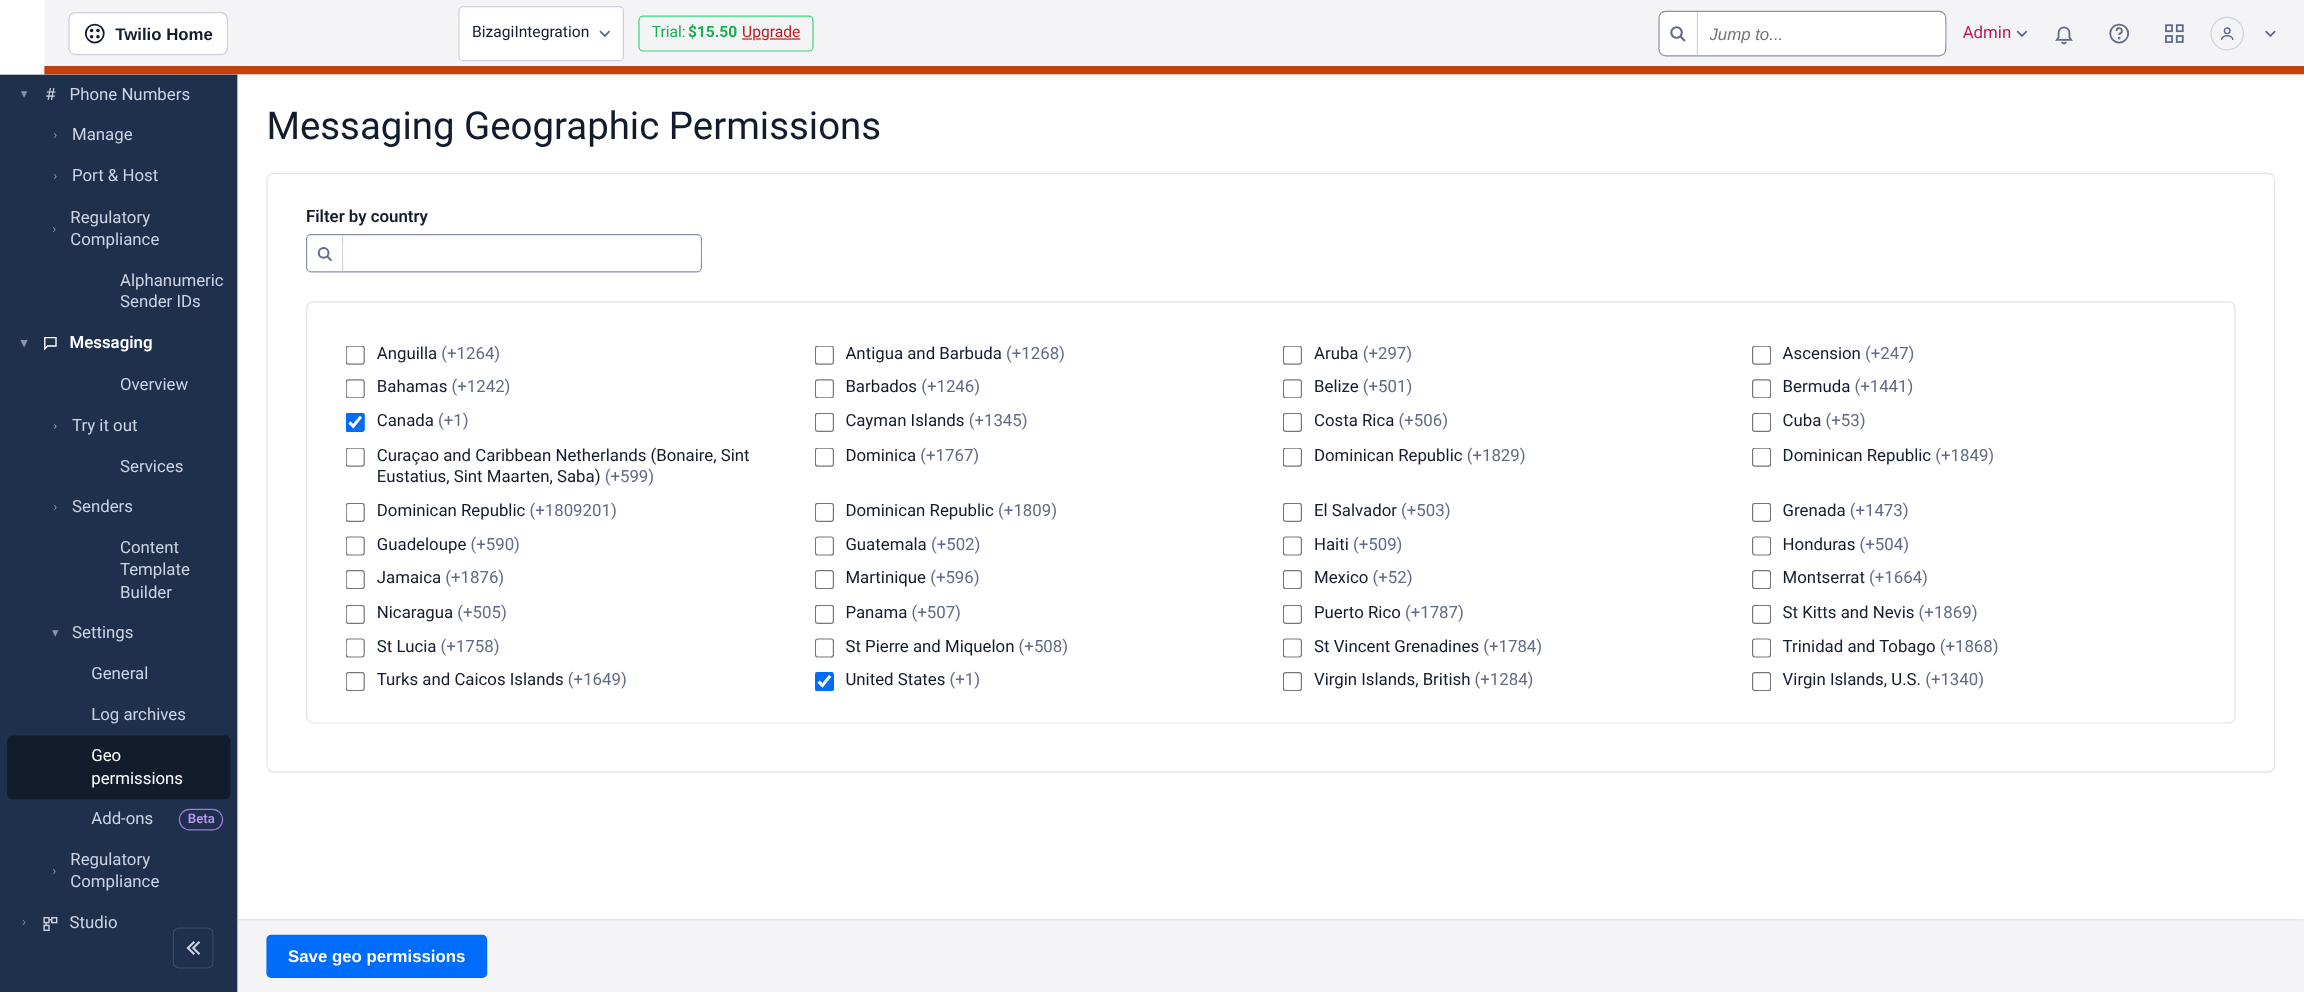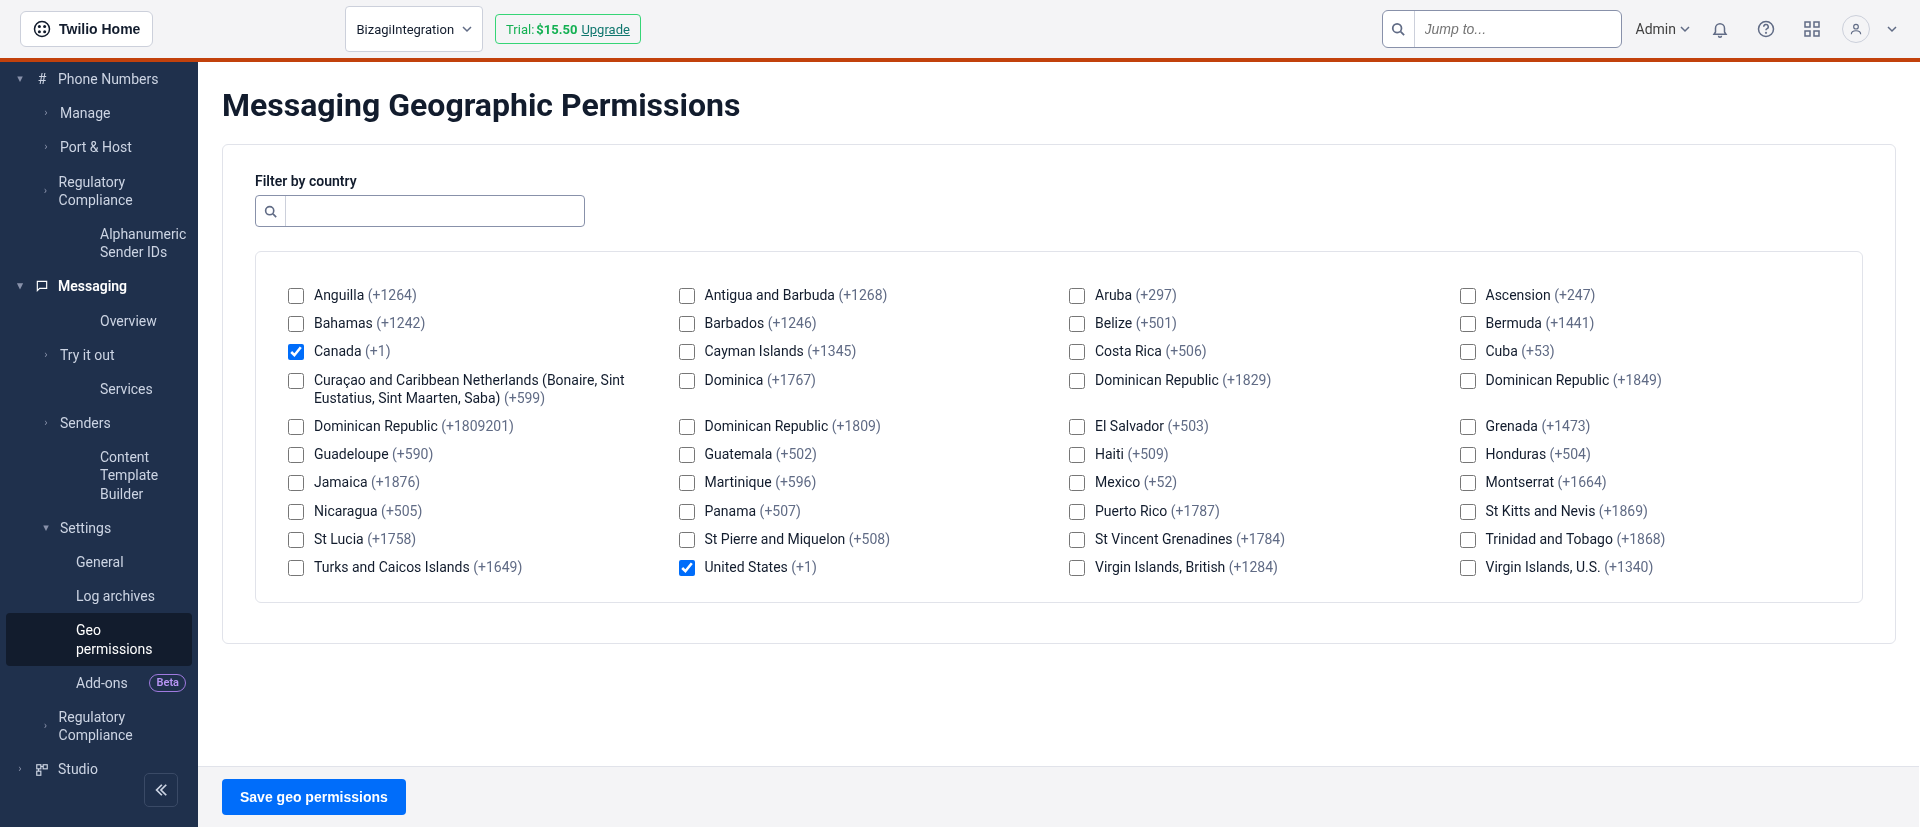--- a/index.html
+++ b/index.html
@@ -1,45 +1,45 @@
 <!DOCTYPE html>
 <html><head>
 <meta charset="utf-8">
 <style>
 * { box-sizing: border-box; margin: 0; padding: 0; }
 body { font-family: -apple-system, BlinkMacSystemFont, "Segoe UI", Roboto, Helvetica, Arial, sans-serif; font-size: 14px; color: #121C2D; background: #fff; overflow: hidden; }
-.topbar { height: 62px; border-bottom: 4px solid #c2410c; display: flex; align-items: center; padding: 0 20px; gap: 12px; background: #f4f4f6; position: relative; }
+.topbar { height: 62px; border-bottom: 7px solid #c2410c; display: flex; align-items: center; padding: 0 20px; gap: 12px; background: #f4f4f6; position: relative; margin-left: 37px; }
 .home-btn { display: inline-flex; align-items: center; gap: 8px; border: 1px solid #ccd0db; border-radius: 6px; padding: 6px 12px; font-weight: 600; font-size: 14px; color: #121C2D; background: #fff; cursor: pointer; height: 36px; }
 .home-btn svg { width: 18px; height: 18px; }
 .project-select { margin-left: 180px; display: inline-flex; align-items: center; gap: 6px; border: 1px solid #ccd0db; border-radius: 4px; padding: 6px 10px; font-size: 13px; cursor: pointer; height: 46px; background: #fff; }
 .project-select .chev { margin-left: 2px; }
 .trial-badge { border: 1px solid #36d576; color: #14b053; border-radius: 4px; padding: 4px 10px; font-size: 13px; height: 30px; display: inline-flex; align-items: center; }
-.trial-badge .upgrade { color: #0f766e; text-decoration: underline; margin-left: 4px; cursor: pointer; }
+.trial-badge .upgrade { color: #b91c1c; text-decoration: underline; margin-left: 4px; cursor: pointer; }
 .topbar-right { margin-left: auto; display: flex; align-items: center; gap: 14px; }
 .jump-box { display: flex; align-items: center; border: 1px solid #8891aa; border-radius: 6px; height: 38px; width: 240px; background: #fff; }
 .jump-box .icon-cell { width: 32px; display: flex; align-items: center; justify-content: center; border-right: 1px solid #ccd0db; height: 100%; }
 .jump-box input { border: none; outline: none; font-style: italic; padding: 0 10px; flex: 1; font-size: 14px; color: #606b85; }
-.admin-menu { display: inline-flex; align-items: center; gap: 4px; color: #404040; font-size: 14px; cursor: pointer; }
+.admin-menu { display: inline-flex; align-items: center; gap: 4px; color: #be185d; font-size: 14px; cursor: pointer; }
 .top-icon { width: 32px; height: 32px; display: inline-flex; align-items: center; justify-content: center; color: #606b85; cursor: pointer; border-radius: 4px; }
 .avatar-circle { width: 28px; height: 28px; border: 1px solid #ccd0db; border-radius: 50%; display: inline-flex; align-items: center; justify-content: center; color: #606b85; }
 .shell { display: flex; height: calc(100vh - 62px); overflow: hidden; }
 .sidebar { width: 198px; background: #1f304c; color: #ccd4e3; overflow-y: auto; position: relative; flex-shrink: 0; }
 .sidebar::-webkit-scrollbar { width: 6px; }
 .nav-item { display: flex; align-items: center; padding: 8px 12px 8px 14px; font-size: 14px; cursor: pointer; gap: 8px; line-height: 1.3; }
 .nav-item.active { color: #fff; font-weight: 600; }
 .nav-item .chev { width: 12px; display: inline-flex; justify-content: center; color: #8891aa; font-size: 11px; }
 .nav-item .iconslot { width: 16px; display: inline-flex; justify-content: center; }
 .nav-sub1 { padding-left: 40px; }
 .nav-sub2 { padding-left: 52px; margin-left: 48px; }
 .nav-sub3 { padding-left: 76px; }
 .nav-item.selected { background: #121c2d; color: #fff; font-weight: 400; border-radius: 4px; margin: 0 6px; padding-left: 70px; }
 .beta { background: none; border: 1px solid #a07ae0; color: #b794f4; font-size: 11px; padding: 1px 6px; border-radius: 10px; margin-left: auto; font-weight: 600; }
 .collapse-btn { position: absolute; bottom: 20px; right: 20px; width: 34px; height: 34px; border: 1px solid #3a4a66; background: #1f304c; border-radius: 5px; display: flex; align-items: center; justify-content: center; color: #ccd4e3; cursor: pointer; }
 .main { flex: 1; overflow-y: auto; padding: 24px 24px 100px 24px; position: relative; background: #fff; }
-.page-title { font-size: 32px; font-weight: 700; color: #121C2D; margin-bottom: 20px; }
+.page-title { font-size: 32px; font-weight: 400; color: #121C2D; margin-bottom: 20px; }
 .panel { border: 1px solid #e1e3ea; border-radius: 6px; padding: 28px 32px 40px 32px; }
 .filter-label { font-weight: 600; font-size: 14px; margin-bottom: 6px; }
 .filter-input { display: flex; align-items: center; border: 1px solid #8891aa; border-radius: 4px; width: 330px; height: 32px; }
 .filter-input .icon-cell { width: 30px; display: flex; align-items: center; justify-content: center; border-right: 1px solid #ccd0db; height: 100%; }
 .filter-input input { border: none; outline: none; padding: 0 8px; flex: 1; font-size: 14px; }
 .region-box { margin-top: 24px; border: 1px solid #e1e3ea; border-radius: 6px; padding: 32px 32px 24px 32px; }
 .region-title { font-size: 20px; font-weight: 700; margin-bottom: 20px; }
 .country-grid { display: grid; grid-template-columns: repeat(4, 1fr); gap: 6px 20px; align-items: start; }
 .country-item { display: flex; align-items: flex-start; gap: 10px; font-size: 14px; color: #121C2D; padding: 2px 0; }
 .country-item input[type=checkbox] { width: 16px; height: 16px; margin-top: 2px; accent-color: #006dfa; cursor: pointer; flex-shrink: 0; }

